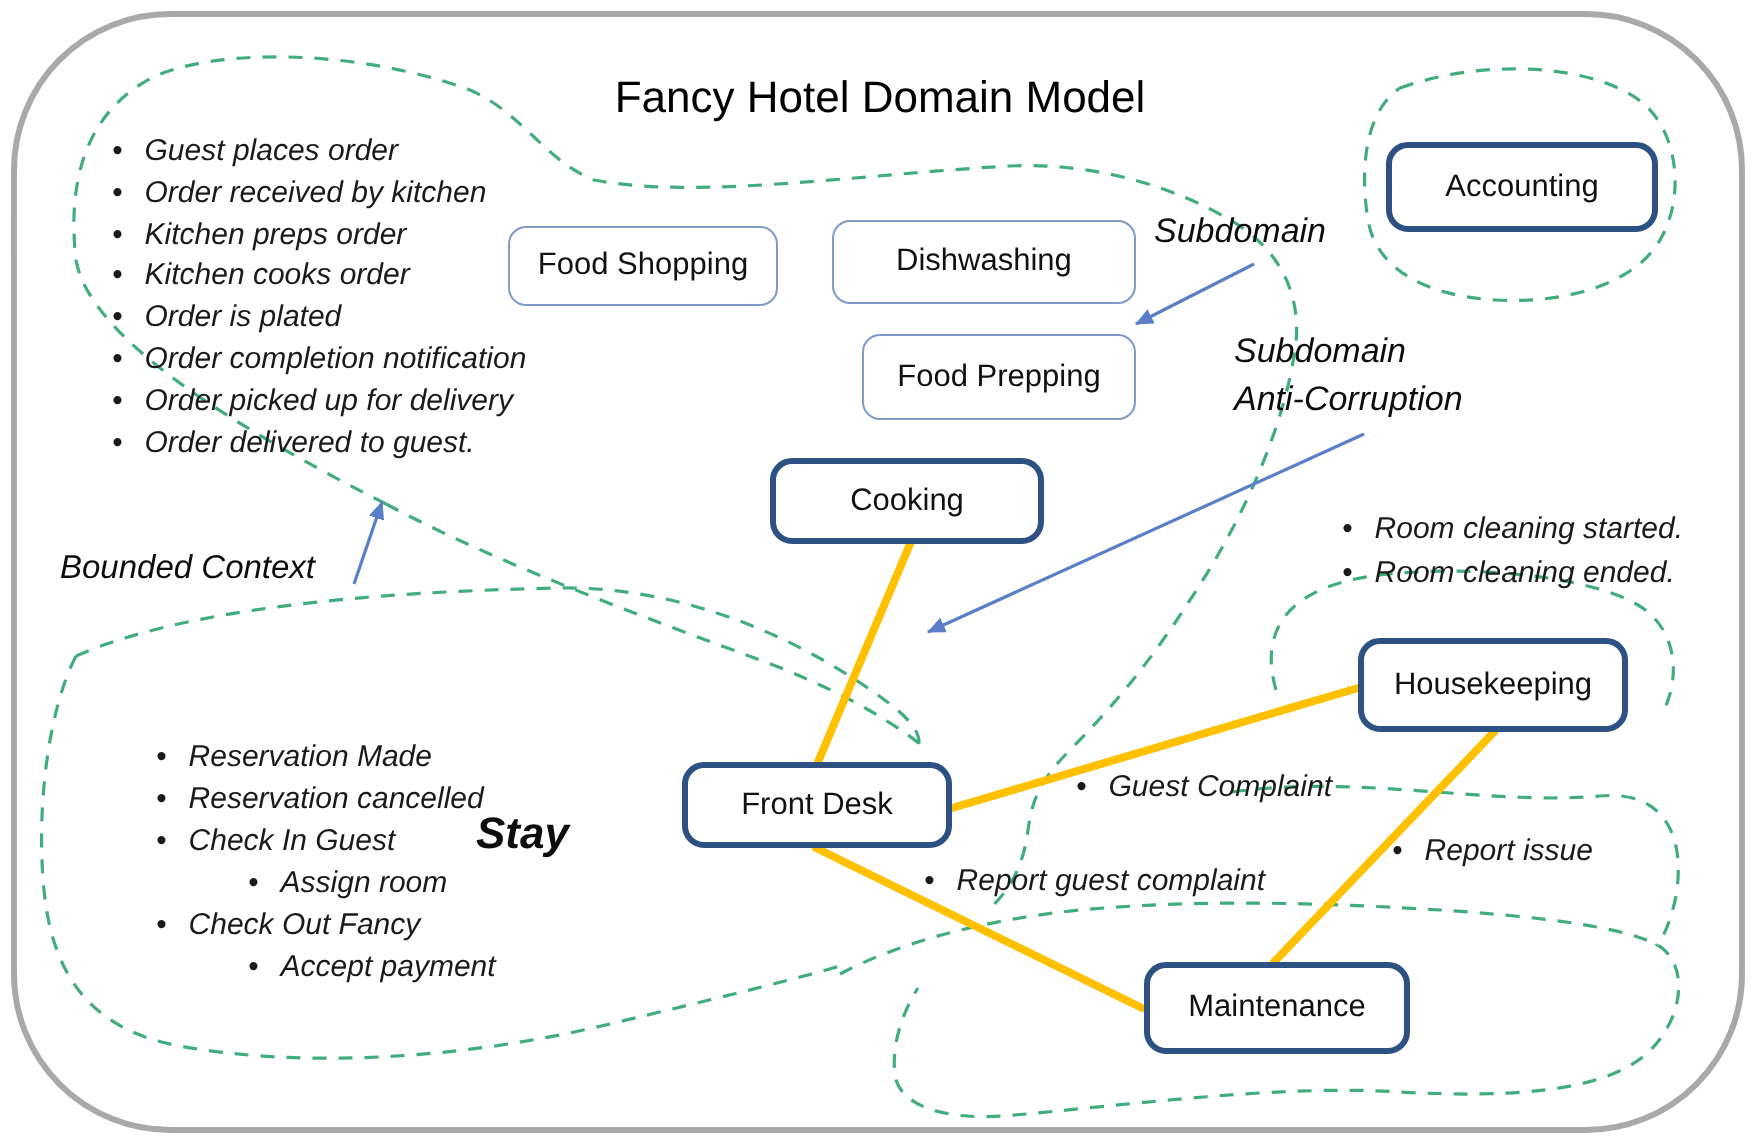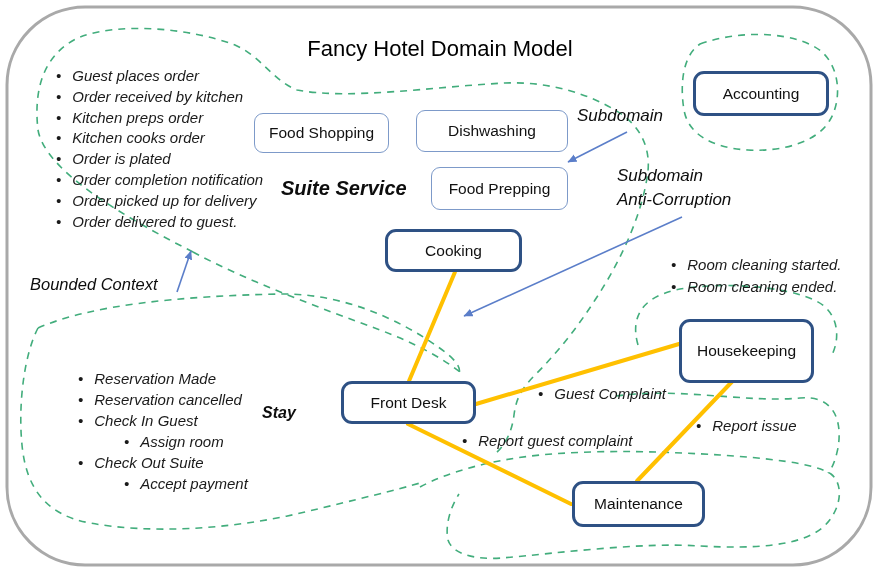--- a/index.html
+++ b/index.html
@@ -17,28 +17,28 @@
   }
   .thick{border:3.6px solid #2e5184;border-radius:11px;}
   .thin{border:1.4px solid #7d9ac9;border-radius:9px;}
 
   #n-food-shopping{left:254px;top:113px;width:135px;height:40px;}
   #n-dishwashing{left:416px;top:110px;width:152px;height:42px;}
   #n-food-prepping{left:431px;top:167px;width:137px;height:43px;}
   #n-cooking{left:385px;top:229px;width:137px;height:43px;}
   #n-accounting{left:693px;top:71px;width:136px;height:45px;}
   #n-front-desk{left:341px;top:381px;width:135px;height:43px;}
-  #n-housekeeping{left:679px;top:319px;width:135px;height:64px;}
+  #n-housekeeping{left:679px;top:319px;width:135px;height:47px;}
   #n-maintenance{left:572px;top:481px;width:133px;height:46px;}
 
   
   .title{position:absolute;left:240px;top:36px;width:400px;text-align:center;font-size:22px;color:#000;}
   .context-label{position:absolute;font-weight:bold;font-style:italic;color:#0d0d0d;}
   #lbl-suite{left:281px;top:177px;font-size:20px;}
-  #lbl-stay{left:262px;top:404px;font-size:16px;}
+  #lbl-stay{left:238px;top:404px;font-size:22px;}
   .annot{position:absolute;font-style:italic;font-size:17px;color:#0d0d0d;}
   #lbl-subdomain{left:577px;top:106px;}
   #lbl-interface{left:617px;top:166px;}
   #lbl-anticorruption{left:617px;top:190px;}
   #lbl-bounded{left:30px;top:275px;font-size:16.5px;}
 
   ul.events{position:absolute;margin:16px;padding:0;list-style:none;font-style:italic;font-size:15px;}
   ul.events li{line-height:20.8px;}
   ul.events li::before{content:"•";margin-right:11px;}
   #list-suite{left:40px;top:50px;}
@@ -116,25 +116,24 @@
   <ul class="events" id="list-room">
     <li>Room cleaning started.</li>
     <li>Room cleaning ended.</li>
   </ul>
 
   <ul class="events" id="list-stay">
     <li>Reservation Made</li>
     <li>Reservation cancelled</li>
     <li>Check In Guest</li>
     <li class="indent">Assign room</li>
-    <li>Check Out Suite</li>
+    <li>Check Out Fancy</li>
     <li class="indent">Accept payment</li>
   </ul>
 
-  <div class="context-label" id="lbl-suite">Suite Service</div>
   <div class="context-label" id="lbl-stay">Stay</div>
   <div class="annot" id="lbl-subdomain">Subdomain</div>
   <div class="annot" id="lbl-interface">Subdomain</div>
   <div class="annot" id="lbl-anticorruption">Anti-Corruption</div>
   <div class="annot" id="lbl-bounded">Bounded Context</div>
 
   <div class="rel-label" id="lbl-guest-complaint">Guest Complaint</div>
   <div class="rel-label" id="lbl-report-guest-complaint">Report guest complaint</div>
   <div class="rel-label" id="lbl-report-issue">Report issue</div>
 

